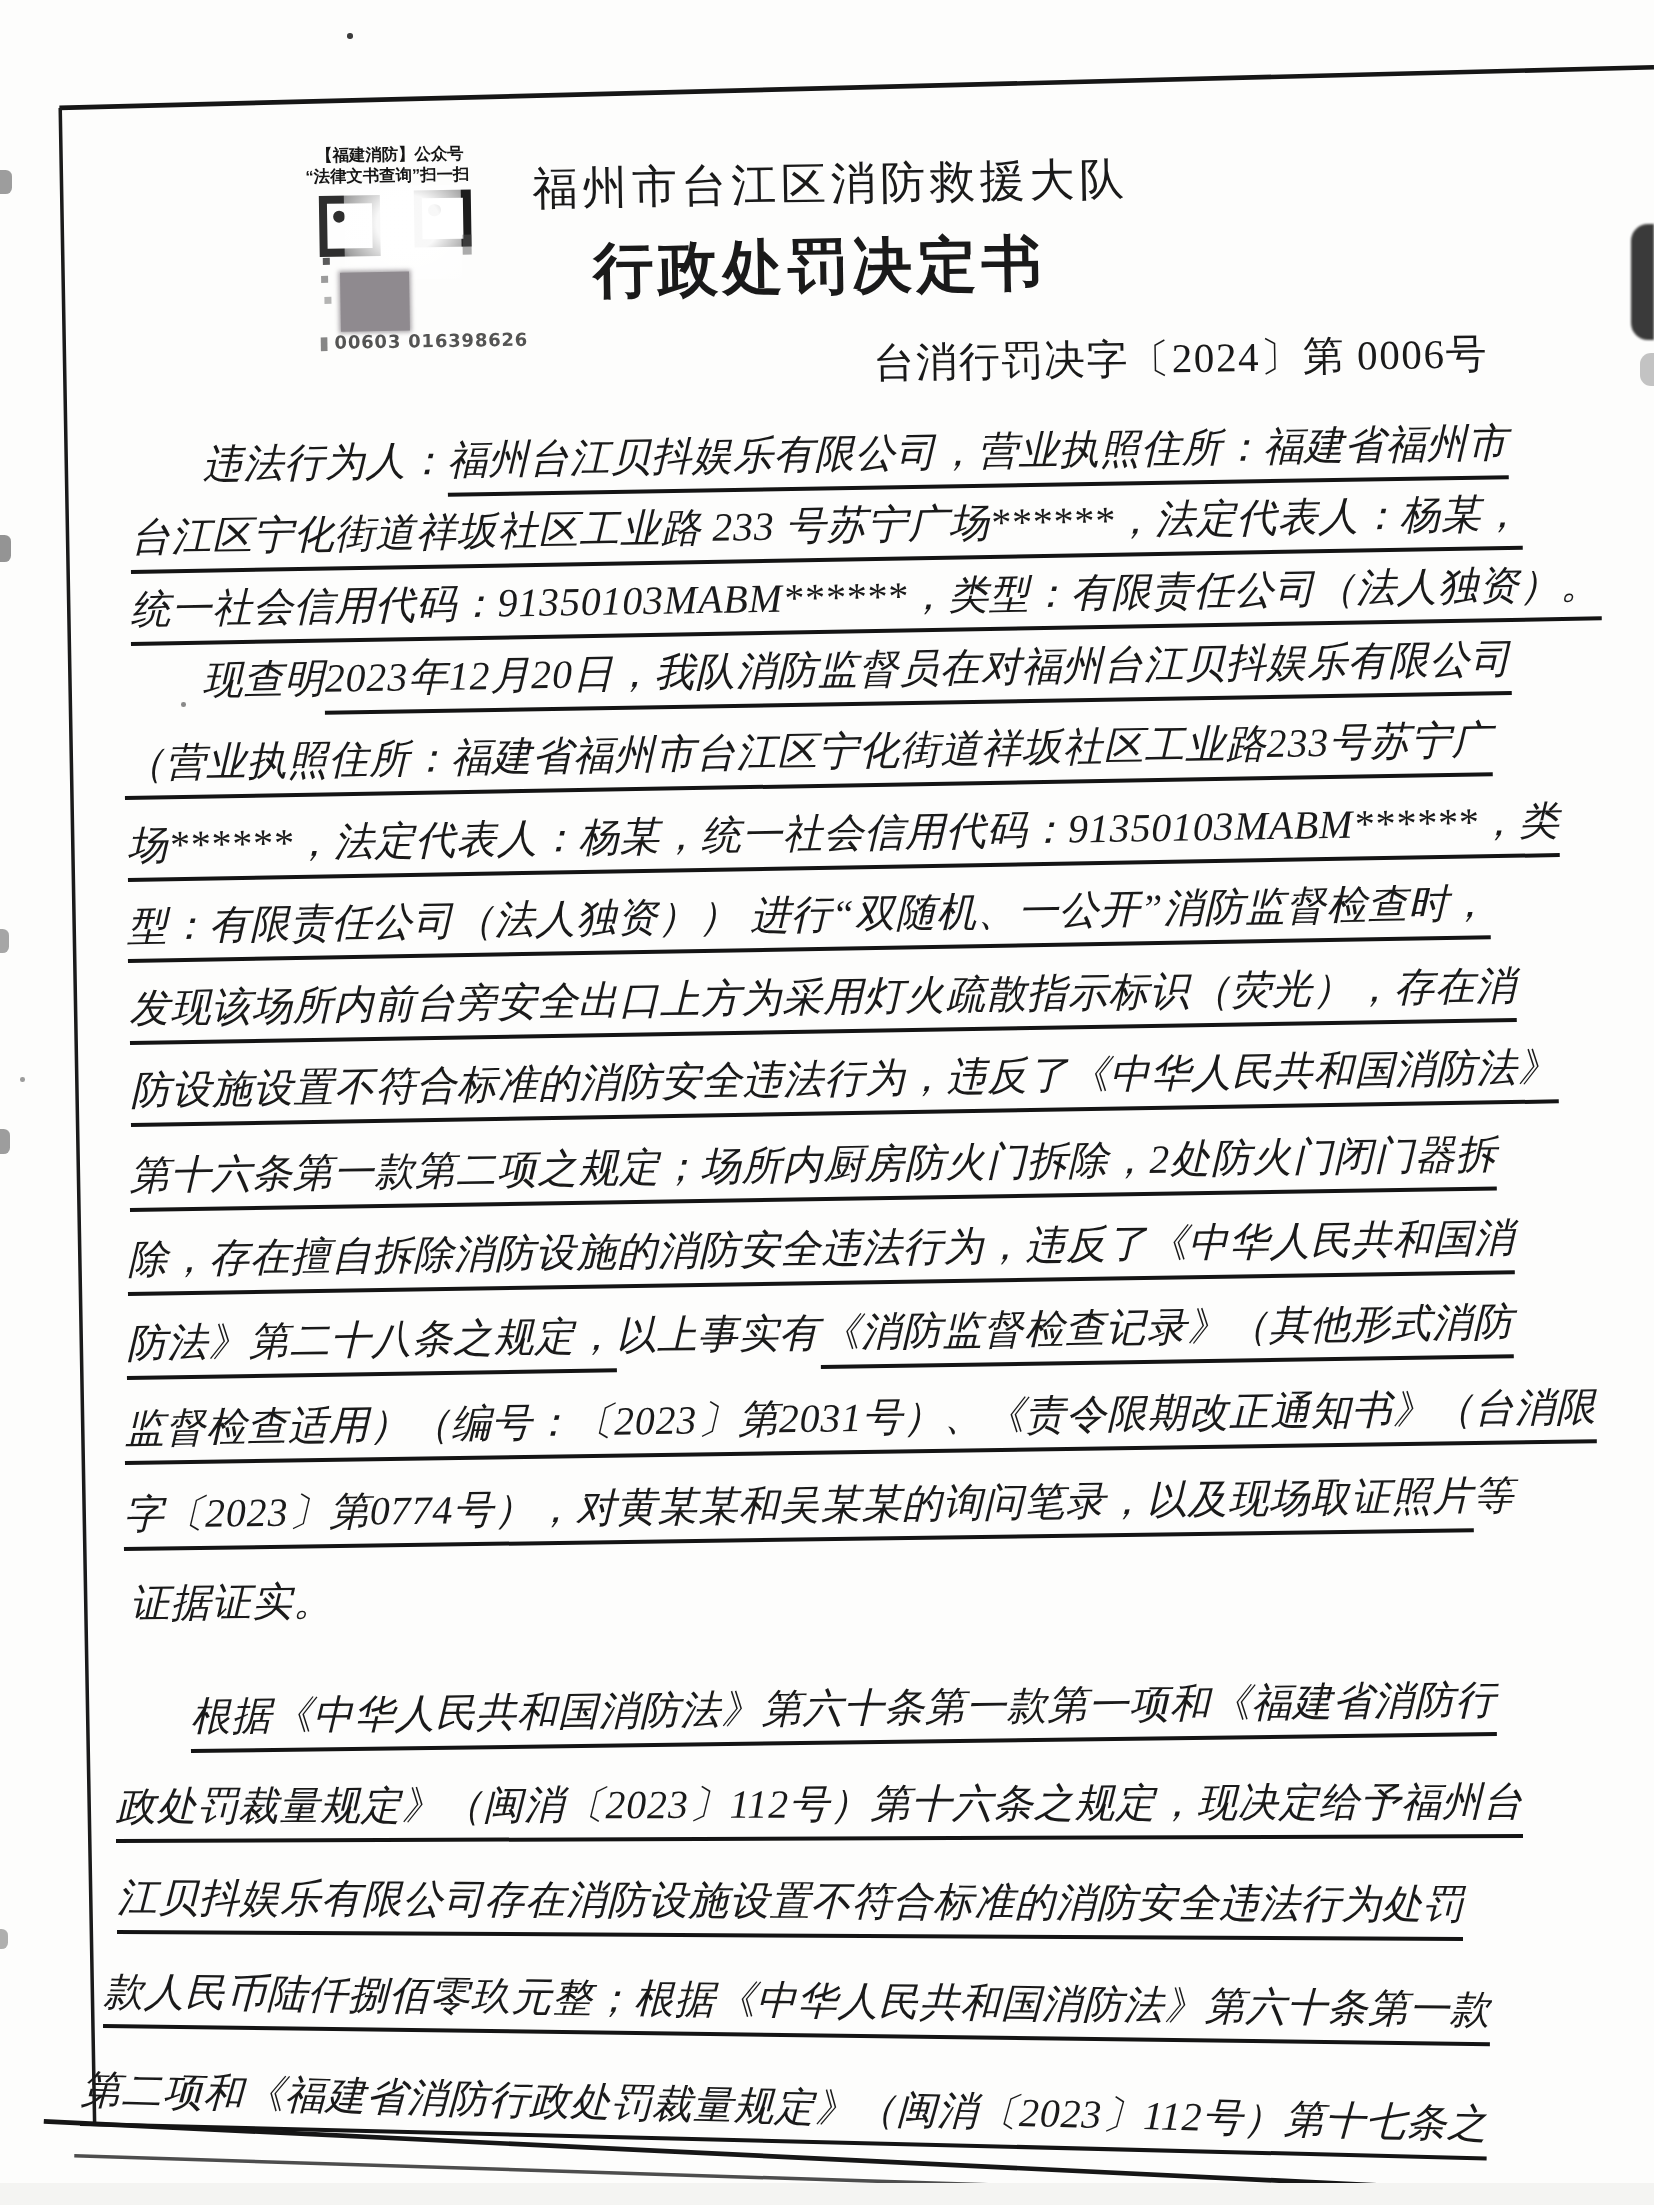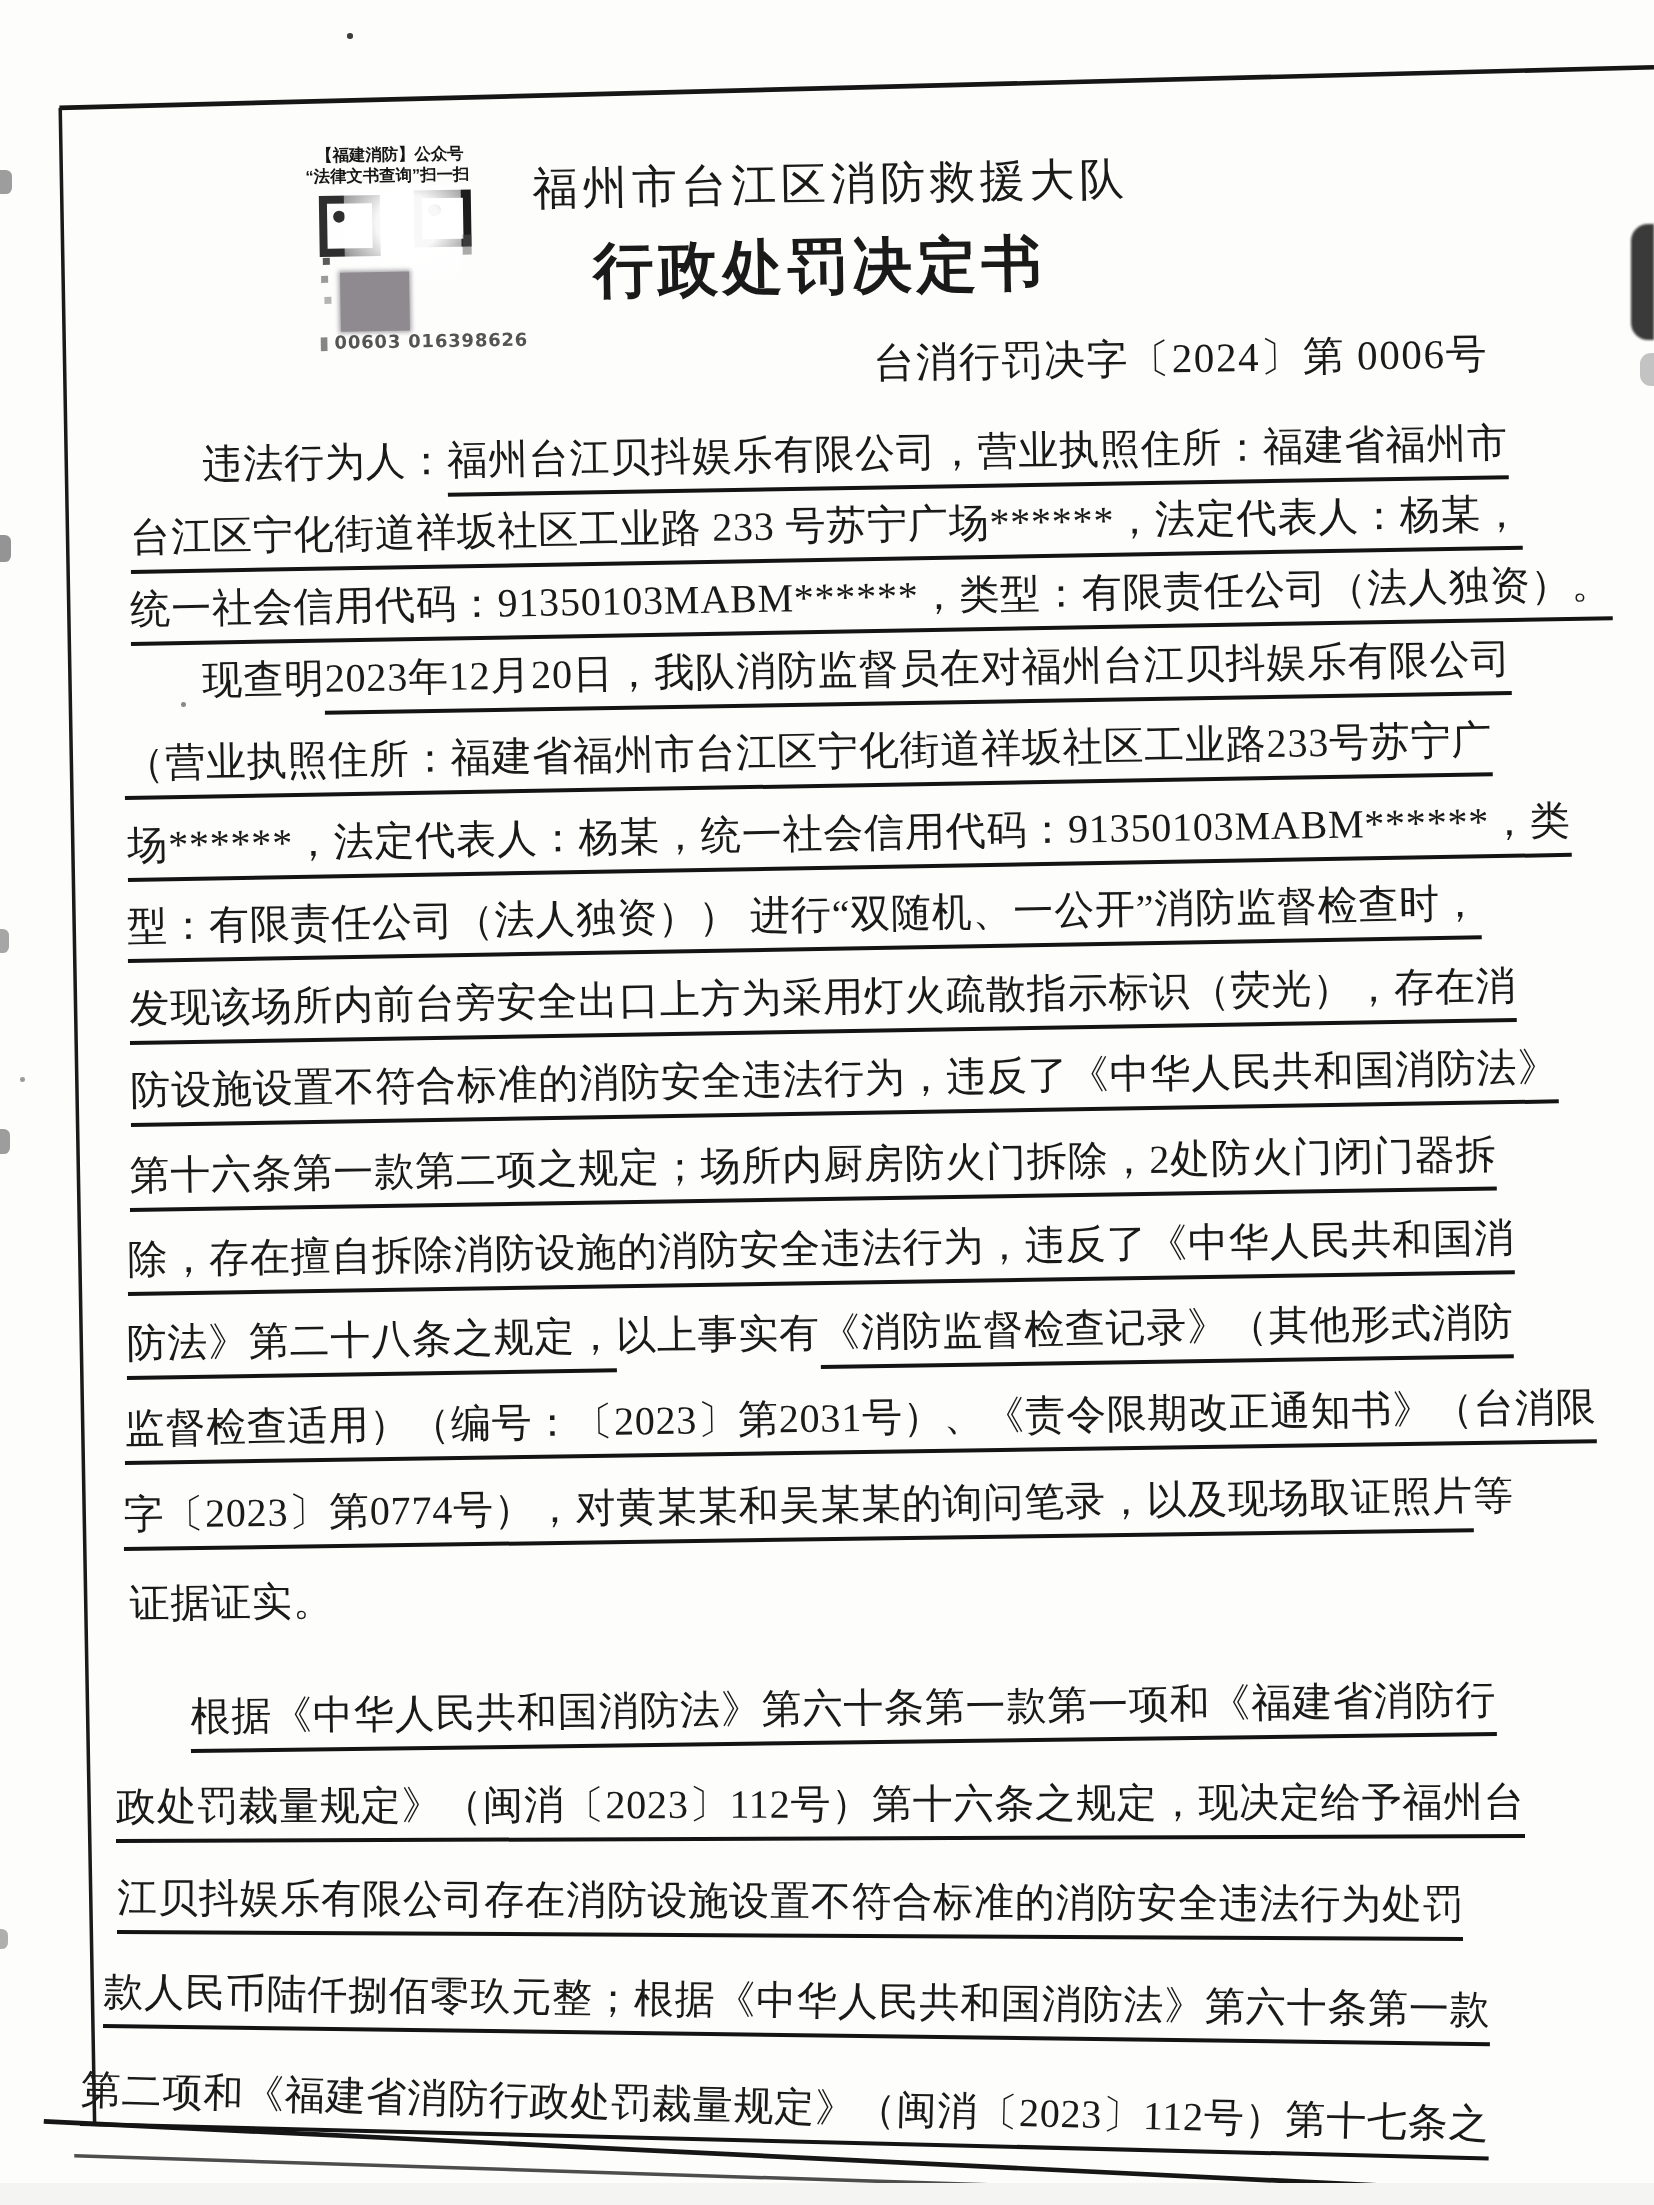--- a/index.html
+++ b/index.html
@@ -30,21 +30,21 @@
 
   
   .org{position:absolute;left:533px;top:159px;font-size:45px;letter-spacing:4.7px;white-space:nowrap;
        transform:rotate(-0.95deg);transform-origin:left bottom;}
   .title{position:absolute;left:594px;top:231px;font-size:60px;font-weight:bold;letter-spacing:4.7px;white-space:nowrap;
        transform:rotate(-0.95deg);transform-origin:left bottom;}
   .docno{position:absolute;left:874px;top:336px;font-size:41px;letter-spacing:1.6px;white-space:nowrap;
        transform:rotate(-0.9deg);transform-origin:left bottom;}
 
   
-  #body-lines{position:absolute;left:0;top:0;width:100%;height:100%;}
+  #body-lines{position:absolute;left:0;top:0;width:100%;height:100%;font-style:italic;}
   .bline{position:absolute;font-size:40px;letter-spacing:0.8px;white-space:nowrap;transform-origin:left bottom;}
   .bline span{display:inline-block;}
   .bline .u{border-bottom:4.7px solid #141414;padding-bottom:4.7px;}
   .bline .nu{padding-bottom:9.4px;}
   .bline.indent{text-indent:0;}
   .bline.indent > span:first-child{margin-left:72px;}
 
   .bline:nth-child(1){left:131px;top:438px;transform:rotate(-0.95deg);}
   .bline:nth-child(2){left:131px;top:510px;transform:rotate(-1deg);}
   .bline:nth-child(3){left:131px;top:582px;transform:rotate(-1deg);}

